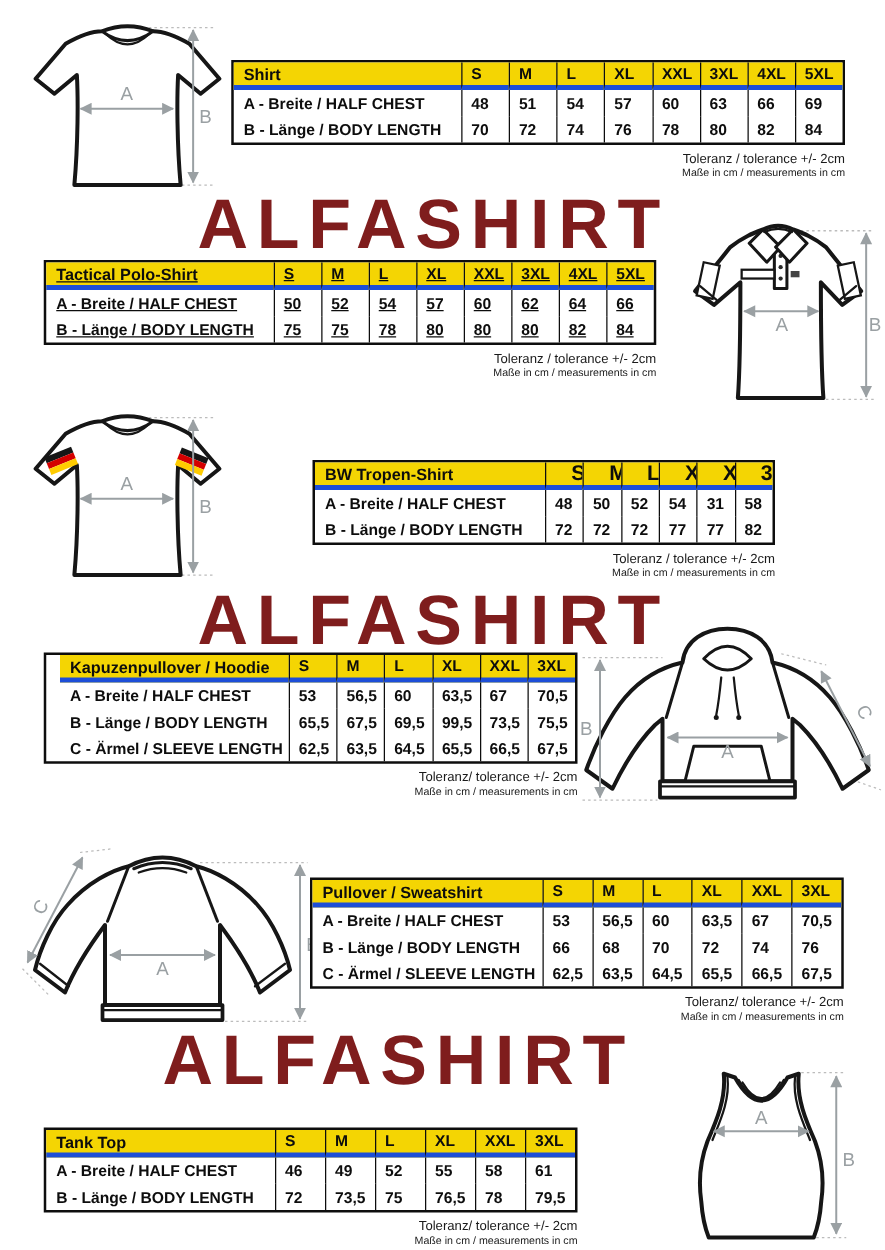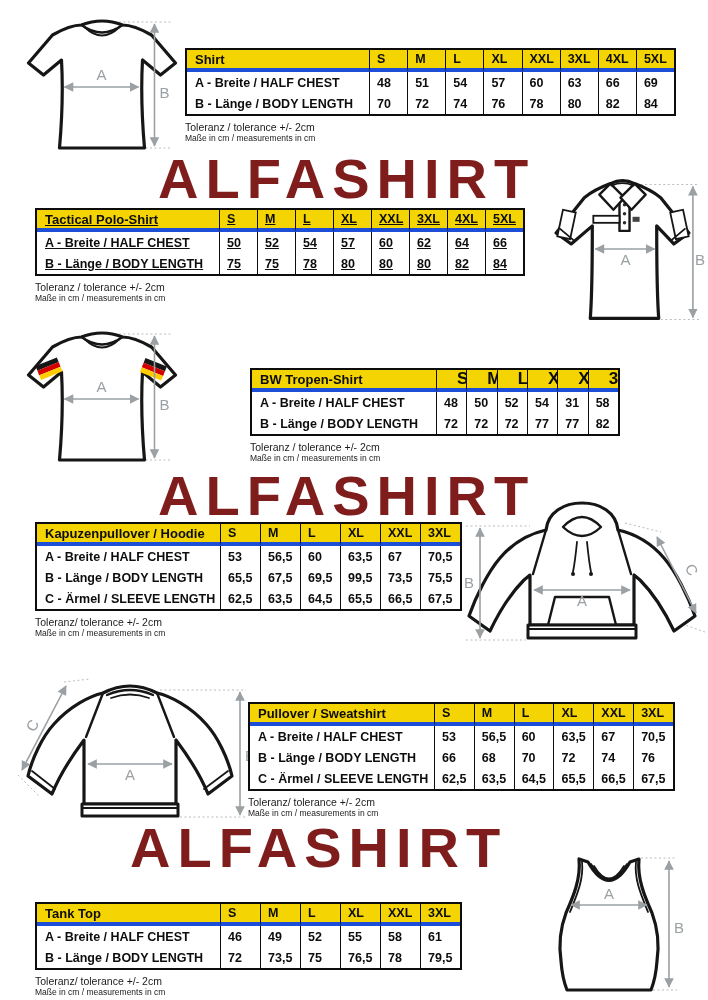--- a/index.html
+++ b/index.html
@@ -11,21 +11,21 @@
   .sec{position:absolute;z-index:1}
   .sizetable{display:grid;width:100%;border:2px solid #0d0d0d;background:#fff}
   .cell{display:flex;align-items:center;height:21px;padding-left:8px;
         font-weight:700;font-size:12.5px;color:#0d0d0d;border-left:1px solid #0d0d0d;
         white-space:nowrap;overflow:hidden}
   .cell.first{border-left:none}
   .cell.head{background:#F4D503;border-bottom:4px solid #1d4ed8;height:22px}
   .cell.title{font-size:13px}
   .cell.size,.cell.val{padding-left:7px}
   .tight .cell.size{padding-left:20px;font-size:17px;letter-spacing:-0.4px}
-  .tol{text-align:left;margin-top:5px;color:#1a1a1a}
+  .tol{text-align:right;margin-top:5px;color:#1a1a1a}
   .tol1{font-size:10.5px}
   .tol2{font-size:8.5px}
   .drawing{position:absolute;z-index:1}
   .outline{fill:#fff;stroke:#161616;stroke-width:3.2;stroke-linejoin:round;stroke-linecap:round}
   .detail{fill:none;stroke:#161616;stroke-width:1.8;stroke-linecap:round}
   .detail2{fill:none;stroke:#161616;stroke-width:2.4;stroke-linejoin:round;stroke-linecap:round}
   .whitefill{fill:#fff}
   .dim{stroke:#9aa0a3;stroke-width:1.6;fill:none}
   .dimlabel{fill:#9aa0a3;font-size:15px;font-family:"Liberation Sans",sans-serif}
   .dot{stroke:#bcbcbc;stroke-width:1;stroke-dasharray:2 2.5;fill:none}
@@ -226,21 +226,21 @@
         <div class="cell val">77</div>
         <div class="cell val">82</div>
       </div>
     <div class="tol">
       <div class="tol1">Toleranz / tolerance +/- 2cm</div>
       <div class="tol2">Maße in cm / measurements in cm</div>
     </div>
   </section>
 
   <section class="sec" style="left:35px;top:522px;width:427px">
-      <div class="sizetable" style="grid-template-columns: 183px repeat(6, 1fr);">
+      <div class="sizetable" style="grid-template-columns: 183px repeat(6, 1fr); padding-left: 11px;">
         <div class="cell head title first">Kapuzenpullover / Hoodie</div>
         <div class="cell head size">S</div>
         <div class="cell head size">M</div>
         <div class="cell head size">L</div>
         <div class="cell head size">XL</div>
         <div class="cell head size">XXL</div>
         <div class="cell head size">3XL</div>
         <div class="cell label first">A -  Breite / HALF CHEST</div>
         <div class="cell val">53</div>
         <div class="cell val">56,5</div>

